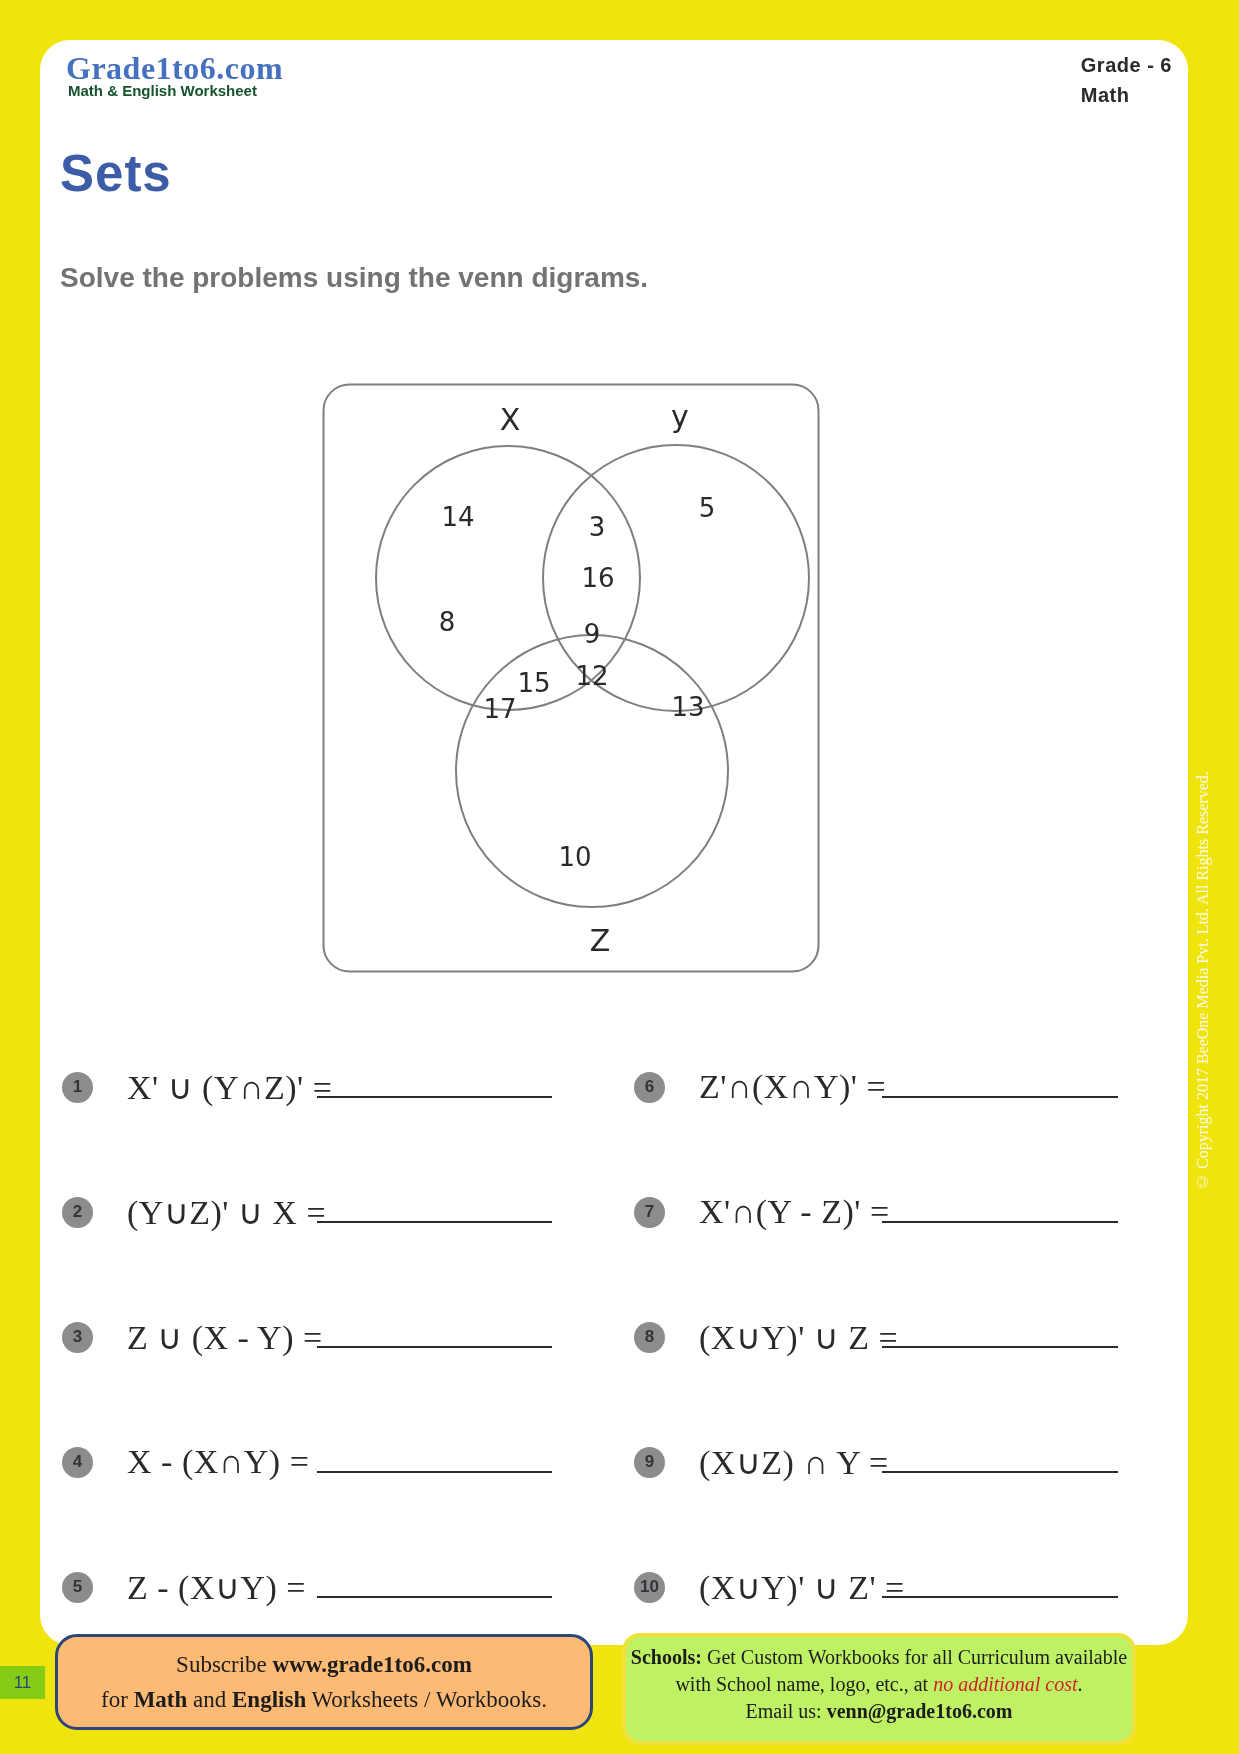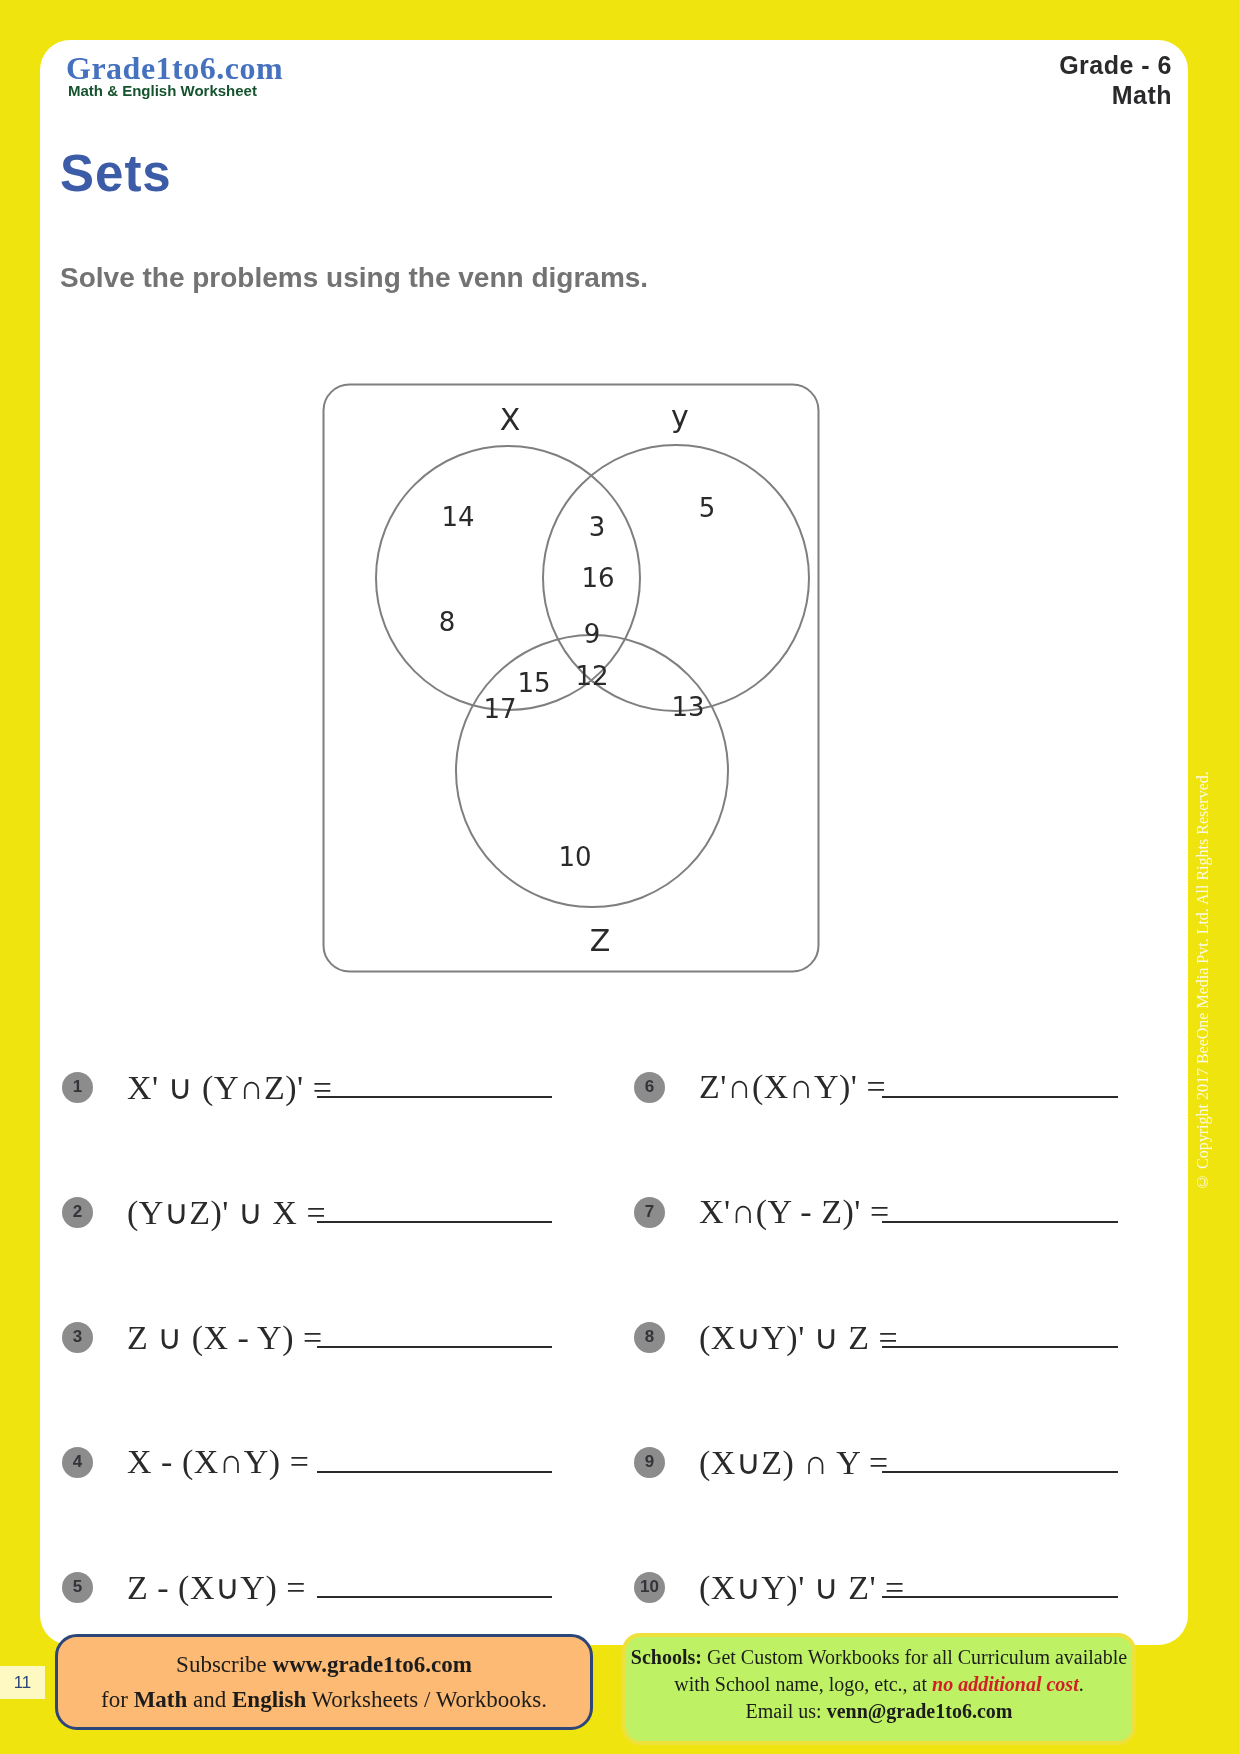--- a/index.html
+++ b/index.html
@@ -22,22 +22,22 @@
     font-family: "Liberation Serif", serif;
     font-weight: bold; font-size: 32px; color: #4571bf;
     letter-spacing: 0.5px;
   }
   .logo-subtitle {
     position: absolute; left: 68px; top: 82px;
     font-weight: bold; font-size: 15px; color: #14532d;
   }
   .grade-block {
     position: absolute; right: 67px; top: 50px;
-    text-align: right;
-    font-weight: bold; font-size: 25px; line-height: 30px;
+    text-align: left;
+    font-weight: bold; font-size: 20px; line-height: 30px;
     color: #2a2a2c; letter-spacing: 0.5px;
   }
   .page-title {
     position: absolute; left: 60px; top: 144px;
     font-weight: bold; font-size: 51px; color: #3d5ca8;
     letter-spacing: 1px;
     text-align: right;
   }
   .instruction {
     position: absolute; left: 60px; top: 262px;
@@ -87,25 +87,25 @@
     width: 514px; height: 112px;
     background: #bef264;
     border: 4px solid #eee13c; border-radius: 18px;
     text-align: center;
     font-family: "Liberation Serif", serif;
     font-size: 20px; line-height: 27px; color: #1c1c1c;
     padding-top: 7px;
     z-index: 3;
   }
   .b { font-weight: bold; }
-  .red-em { font-weight: bold; font-style: italic; color: #d01f27; }
+  .red-em { font-weight: normal; font-style: italic; color: #d01f27; }
   .pagenum-box {
     position: absolute; left: 0; top: 1666px;
     width: 45px; height: 33px;
-    background: #fef9c3;
+    background: #84cc16;
     display: flex; align-items: center; justify-content: center;
     font-size: 17px; color: #2d4679;
     z-index: 2;
   }
   .copyright-vertical {
     position: absolute; left: 1194px; top: 745px;
     width: 26px; height: 445px;
     writing-mode: vertical-rl;
     transform: rotate(180deg);
     font-family: "Liberation Serif", serif;

